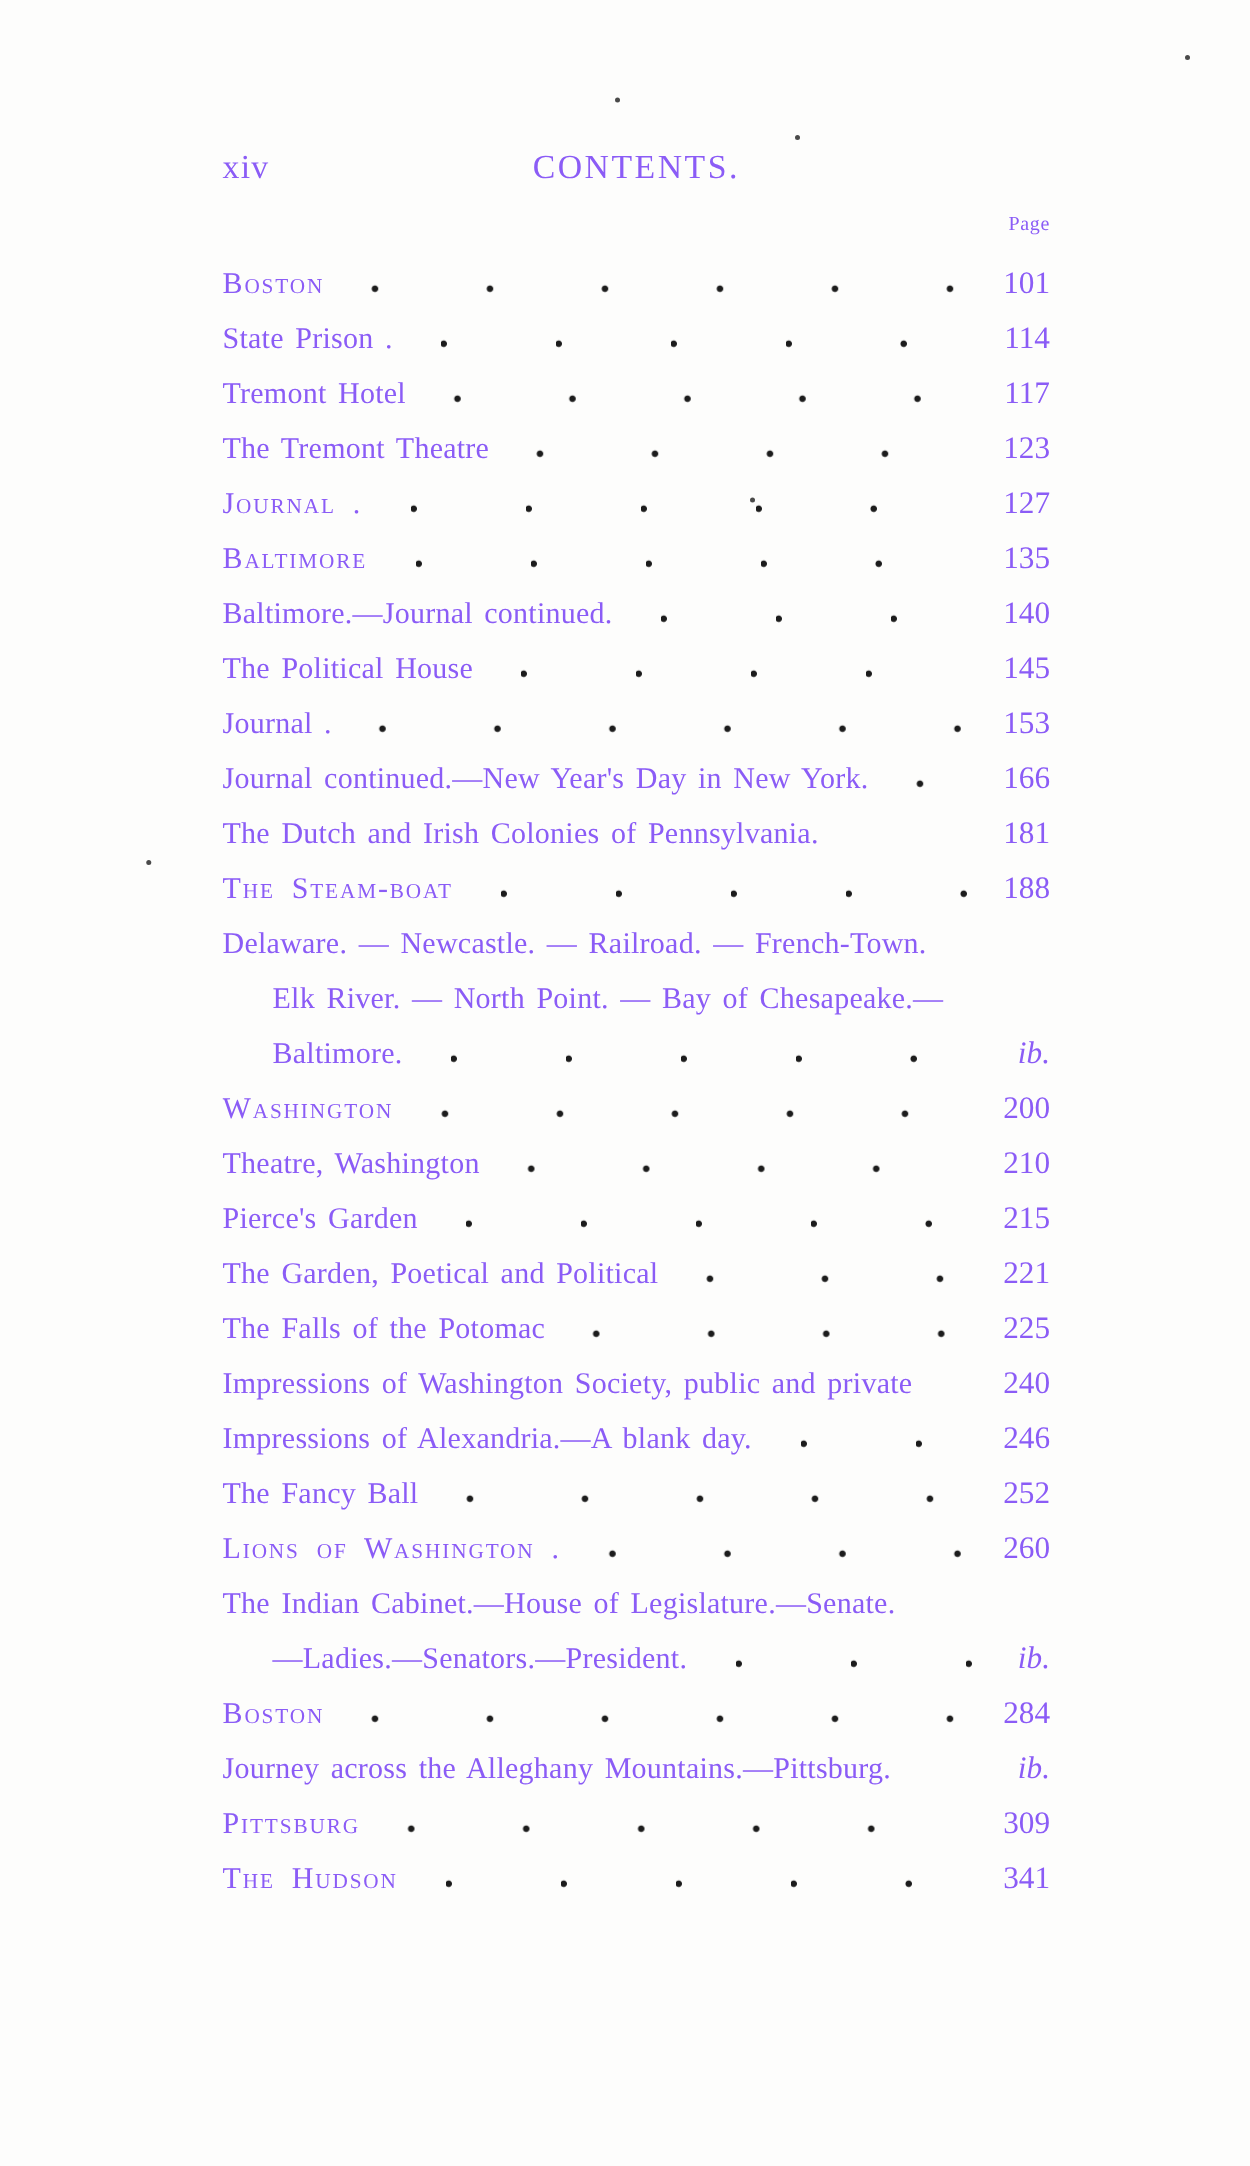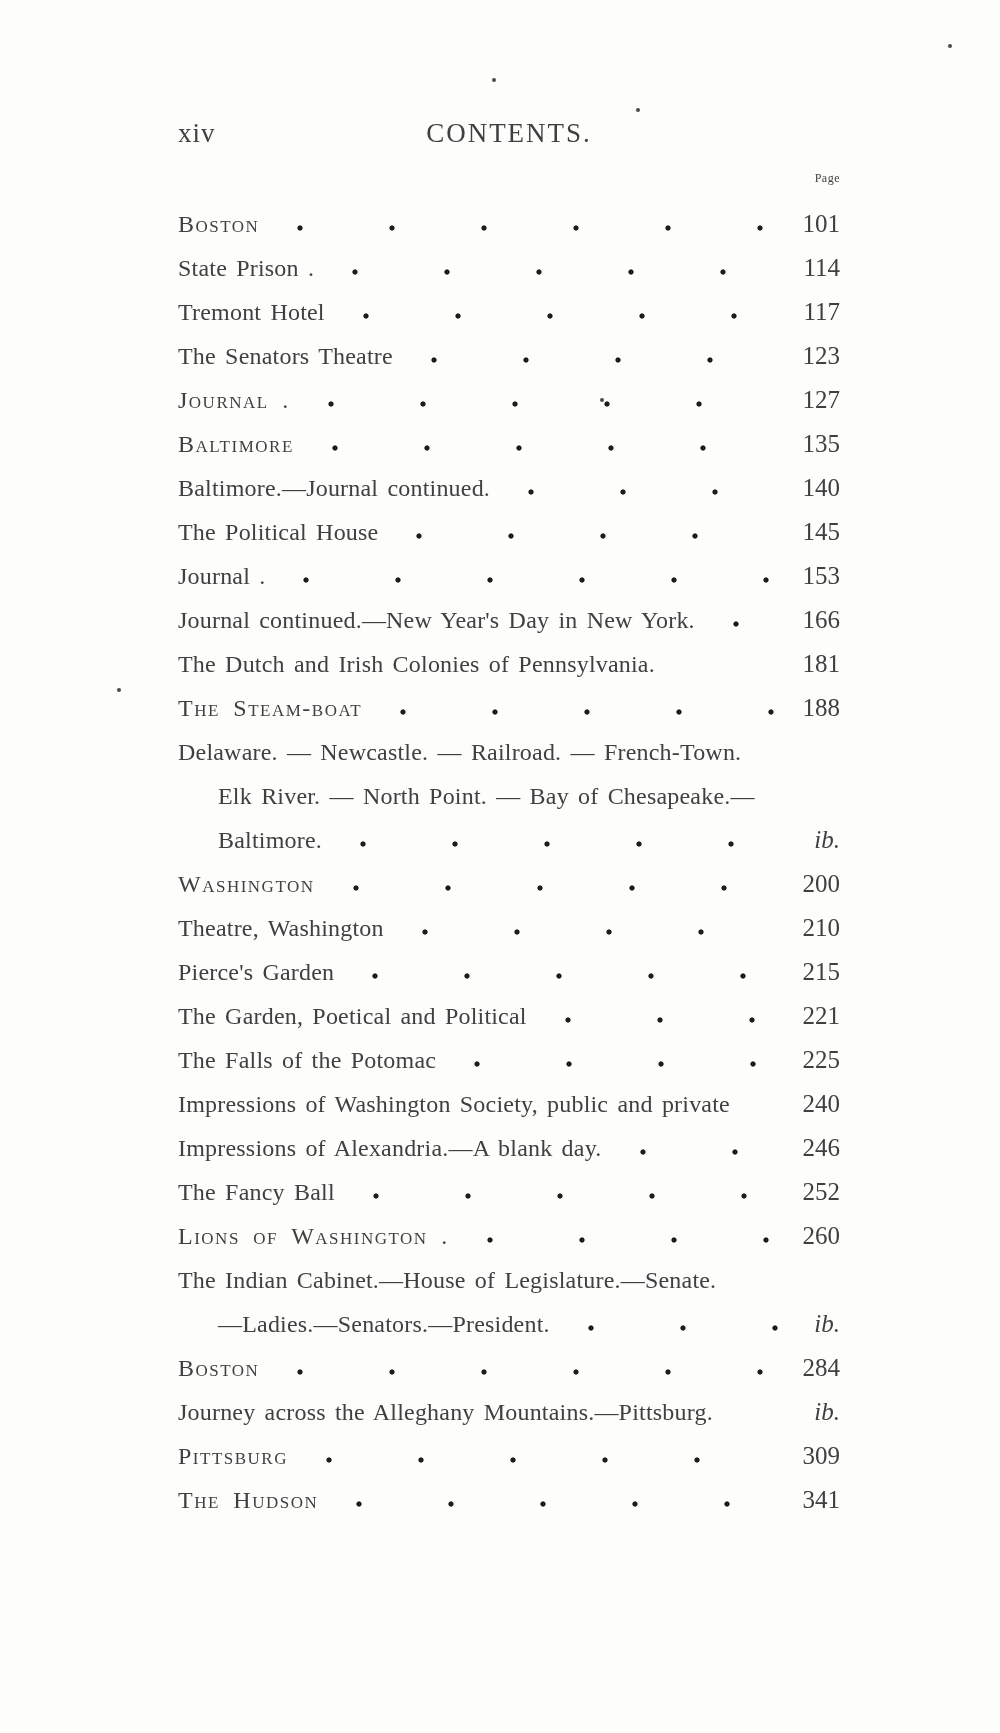--- a/index.html
+++ b/index.html
@@ -2,42 +2,42 @@
 <html><head>
 <meta charset="utf-8">
 <style>
   html, body { margin: 0; padding: 0; background: #ffffff; }
   .page {
     position: relative;
     width: 1000px;
     height: 1733px;
     margin: 0 auto;
     background: #fdfdfc;
-    color: #404040;
+    color: #8b5cf6;
     font-family: "Liberation Serif", "DejaVu Serif", serif;
     overflow: hidden;
   }
   .content {
     position: absolute;
     left: 178px;
     right: 160px;
     top: 118px;
   }
   .pagehead {
     display: grid;
     grid-template-columns: 1fr auto 1fr;
     align-items: baseline;
     font-size: 27px;
   }
   .folio { justify-self: start; letter-spacing: 1px; }
   .runhead { justify-self: center; letter-spacing: 2px; }
   .headspacer { justify-self: end; }
   .pagecol {
     text-align: right;
-    font-size: 12px;
+    font-size: 16px;
     margin-top: 22px;
     letter-spacing: 0.5px;
   }
   .toc { margin-top: 16px; }
   .row {
     display: flex;
     align-items: baseline;
     height: 44px;
     line-height: 44px;
     font-size: 24px;
@@ -117,21 +117,21 @@
     <span class="pagenum">114</span>
   </div>
 
   <div class="row">
     <span class="title">Tremont Hotel</span>
     <span class="leader"></span>
     <span class="pagenum">117</span>
   </div>
 
   <div class="row">
-    <span class="title">The Senators Theatre</span>
+    <span class="title">The Tremont Theatre</span>
     <span class="leader"></span>
     <span class="pagenum">123</span>
   </div>
 
   <div class="row sc">
     <span class="title">Journal .</span>
     <span class="leader"></span>
     <span class="pagenum">127</span>
   </div>
 

